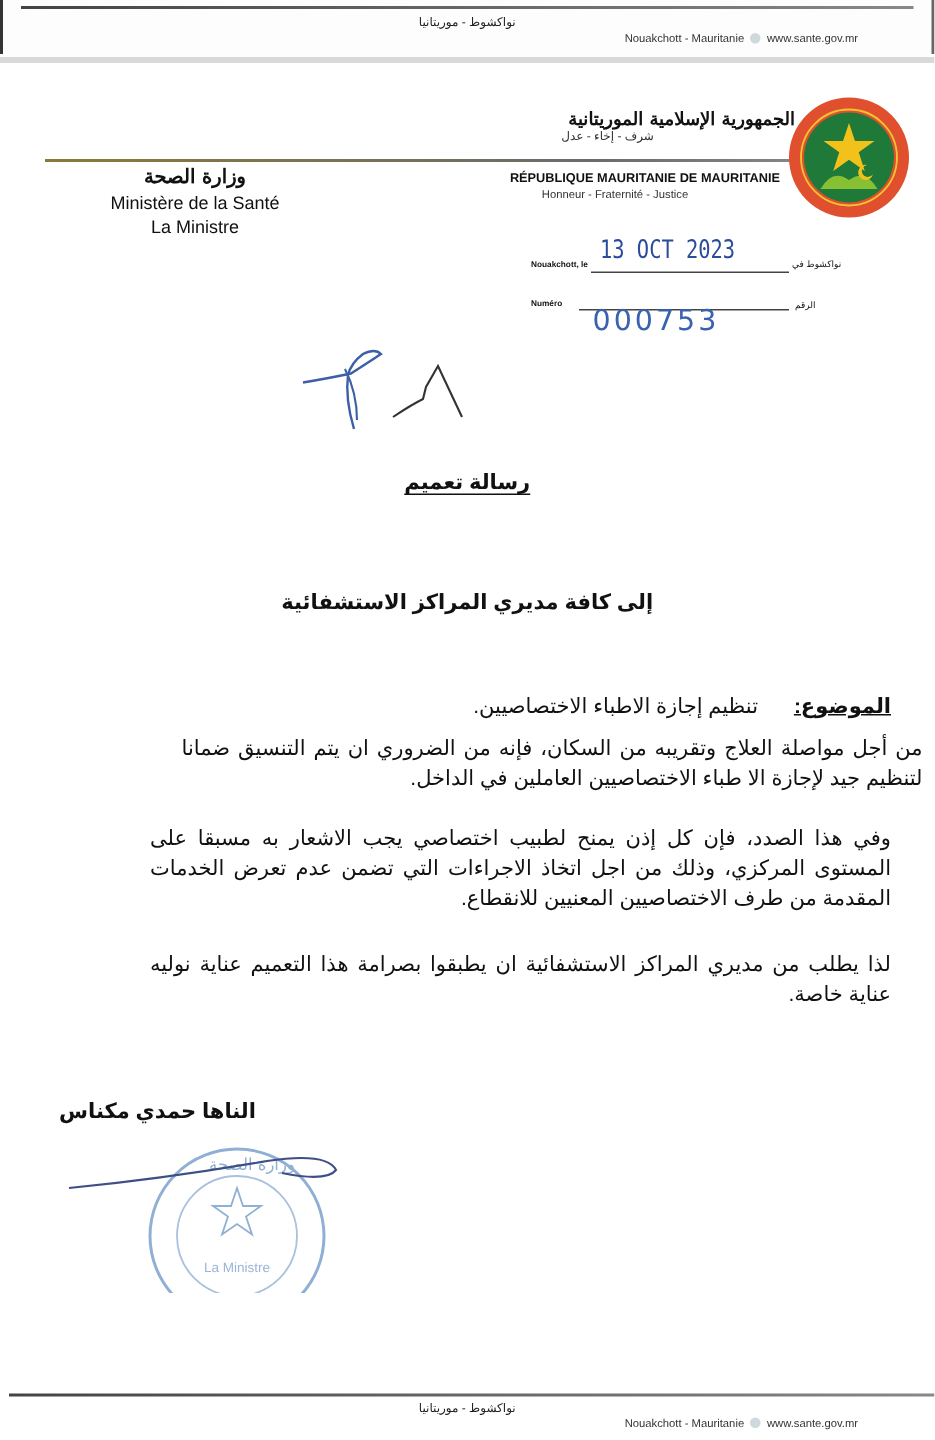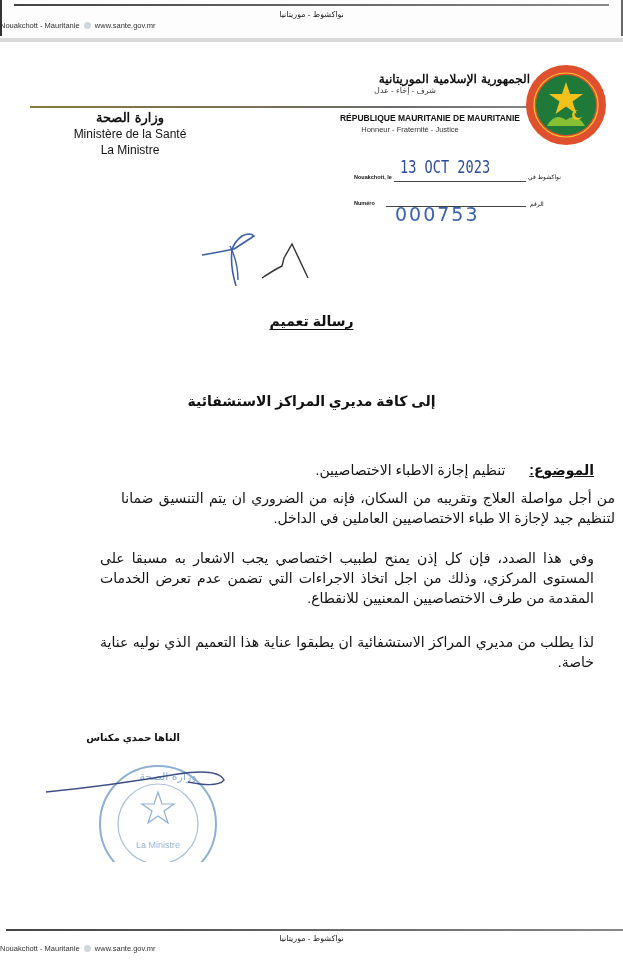--- a/index.html
+++ b/index.html
@@ -11,21 +11,21 @@
     position: absolute; left: 0; top: 0; width: 623px; height: 38px;
     background: #fdfdfd; border-bottom: 4px solid #d9d9d9;
   }
   .prev-page .edge-left { position: absolute; left: 0; top: 0; width: 2px; height: 36px; background: #333; }
   .prev-page .edge-right { position: absolute; right: 0; top: 0; width: 2px; height: 36px; background: #666; }
   .rule {
     position: absolute; height: 2px;
     background: linear-gradient(to right, #444, #6d6d6d 60%, #888);
   }
   .footer-ar { position: absolute; width: 623px; text-align: center; font-size: 8px; direction: rtl; color: #222; }
-  .footer-fr { position: absolute; width: 572px; text-align: left; font-size: 7.5px; color: #333; }
+  .footer-fr { position: absolute; width: 572px; text-align: right; font-size: 7.5px; color: #333; }
   .globe { display: inline-block; width: 7px; height: 7px; border-radius: 50%; background: #cfd8dc; vertical-align: -1px; margin: 0 2px; }
 
   .header-rule { position: absolute; left: 30px; top: 106px; width: 520px; height: 2px; background: linear-gradient(to right,#8a7a3a,#6b6b6b 70%,#888); }
   .rep-ar { position: absolute; left: 330px; width: 200px; top: 72px; text-align: right; direction: rtl; font-family: "DejaVu Serif", serif; font-weight: bold; font-size: 12px; }
   .rep-motto-ar { position: absolute; left: 330px; width: 150px; top: 86px; text-align: center; direction: rtl; font-size: 8px; color: #333; }
   .rep-fr { position: absolute; left: 330px; width: 190px; top: 113px; text-align: right; font-weight: bold; font-size: 8.5px; }
   .rep-motto-fr { position: absolute; left: 330px; width: 160px; top: 125px; text-align: center; font-size: 7.5px; color: #333; }
 
   .emblem { position: absolute; left: 525px; top: 64px; width: 82px; height: 82px; }
 
@@ -44,21 +44,21 @@
 
   .initials { position: absolute; left: 200px; top: 222px; width: 130px; height: 70px; }
 
   .title { position: absolute; left: 0; width: 623px; top: 313px; text-align: center; direction: rtl; font-size: 14px; font-weight: bold; text-decoration: underline; text-underline-offset: 3px; }
   .addressee { position: absolute; left: 0; width: 623px; top: 393px; text-align: center; direction: rtl; font-size: 14px; font-weight: bold; }
 
   .body-block { position: absolute; left: 100px; width: 494px; direction: rtl; text-align: right; font-size: 14px; line-height: 20px; }
   .subject-label { font-weight: bold; text-decoration: underline; margin-left: 20px; }
   .p { margin: 0; text-align: justify; text-align-last: right; }
 
-  .signer { position: absolute; left: 30px; width: 150px; top: 732px; direction: rtl; font-size: 10px; font-weight: bold; }
+  .signer { position: absolute; left: 30px; width: 150px; top: 732px; text-align: center; direction: rtl; font-size: 14px; font-weight: bold; }
   .seal { position: absolute; left: 28px; top: 752px; width: 210px; height: 110px; }
 </style>
 </head>
 <body>
 
 <div class="prev-page">
   <div class="edge-left"></div>
   <div class="edge-right"></div>
   <div class="rule" style="left:14px; top:4px; width:595px;"></div>
   <div class="footer-ar" style="top:10px;">نواكشوط - موريتانيا</div>
@@ -112,21 +112,21 @@
 <div class="body-block" style="top:460px;">
   <span class="subject-label">الموضوع:</span><span> تنظيم إجازة الاطباء الاختصاصيين.</span>
 </div>
 <div class="body-block" style="top:488px;margin-left:21px;">
   <p class="p">من أجل مواصلة العلاج وتقريبه من السكان، فإنه من الضروري ان يتم التنسيق ضمانا لتنظيم جيد لإجازة الا طباء الاختصاصيين العاملين في الداخل.</p>
 </div>
 <div class="body-block" style="top:548px;">
   <p class="p">وفي هذا الصدد، فإن كل إذن يمنح لطبيب اختصاصي يجب الاشعار به مسبقا على المستوى المركزي، وذلك من اجل اتخاذ الاجراءات التي تضمن عدم تعرض الخدمات المقدمة من طرف الاختصاصيين المعنيين للانقطاع.</p>
 </div>
 <div class="body-block" style="top:632px;">
-  <p class="p">لذا يطلب من مديري المراكز الاستشفائية ان يطبقوا عناية هذا التعميم الذي نوليه عناية خاصة.</p>
+  <p class="p">لذا يطلب من مديري المراكز الاستشفائية ان يطبقوا بصرامة هذا التعميم عناية نوليه عناية خاصة.</p>
 </div>
 
 <div class="signer">الناها حمدي مكناس</div>
 <svg class="seal" viewBox="0 0 210 110">
   <circle cx="130" cy="72" r="58" fill="none" stroke="#8fb0d4" stroke-width="2"></circle>
   <circle cx="130" cy="72" r="40" fill="none" stroke="#a9c1dd" stroke-width="1.2"></circle>
   <polygon points="130,40 134,52 146,52 136,59 140,71 130,64 120,71 124,59 114,52 126,52" fill="none" stroke="#8fb0d4" stroke-width="1.2"></polygon>
   <text x="130" y="96" text-anchor="middle" font-size="9" fill="#9bb6d6" font-family="Liberation Sans, sans-serif">La Ministre</text>
   <text x="140" y="28" text-anchor="middle" font-size="11" fill="#8fb0d4" font-family="DejaVu Sans, sans-serif" direction="rtl">وزارة الصحة</text>
   <path d="M18 40 Q80 34 150 22 Q190 16 196 28 Q190 36 160 30" fill="none" stroke="#3d4f86" stroke-width="1.4"></path>

